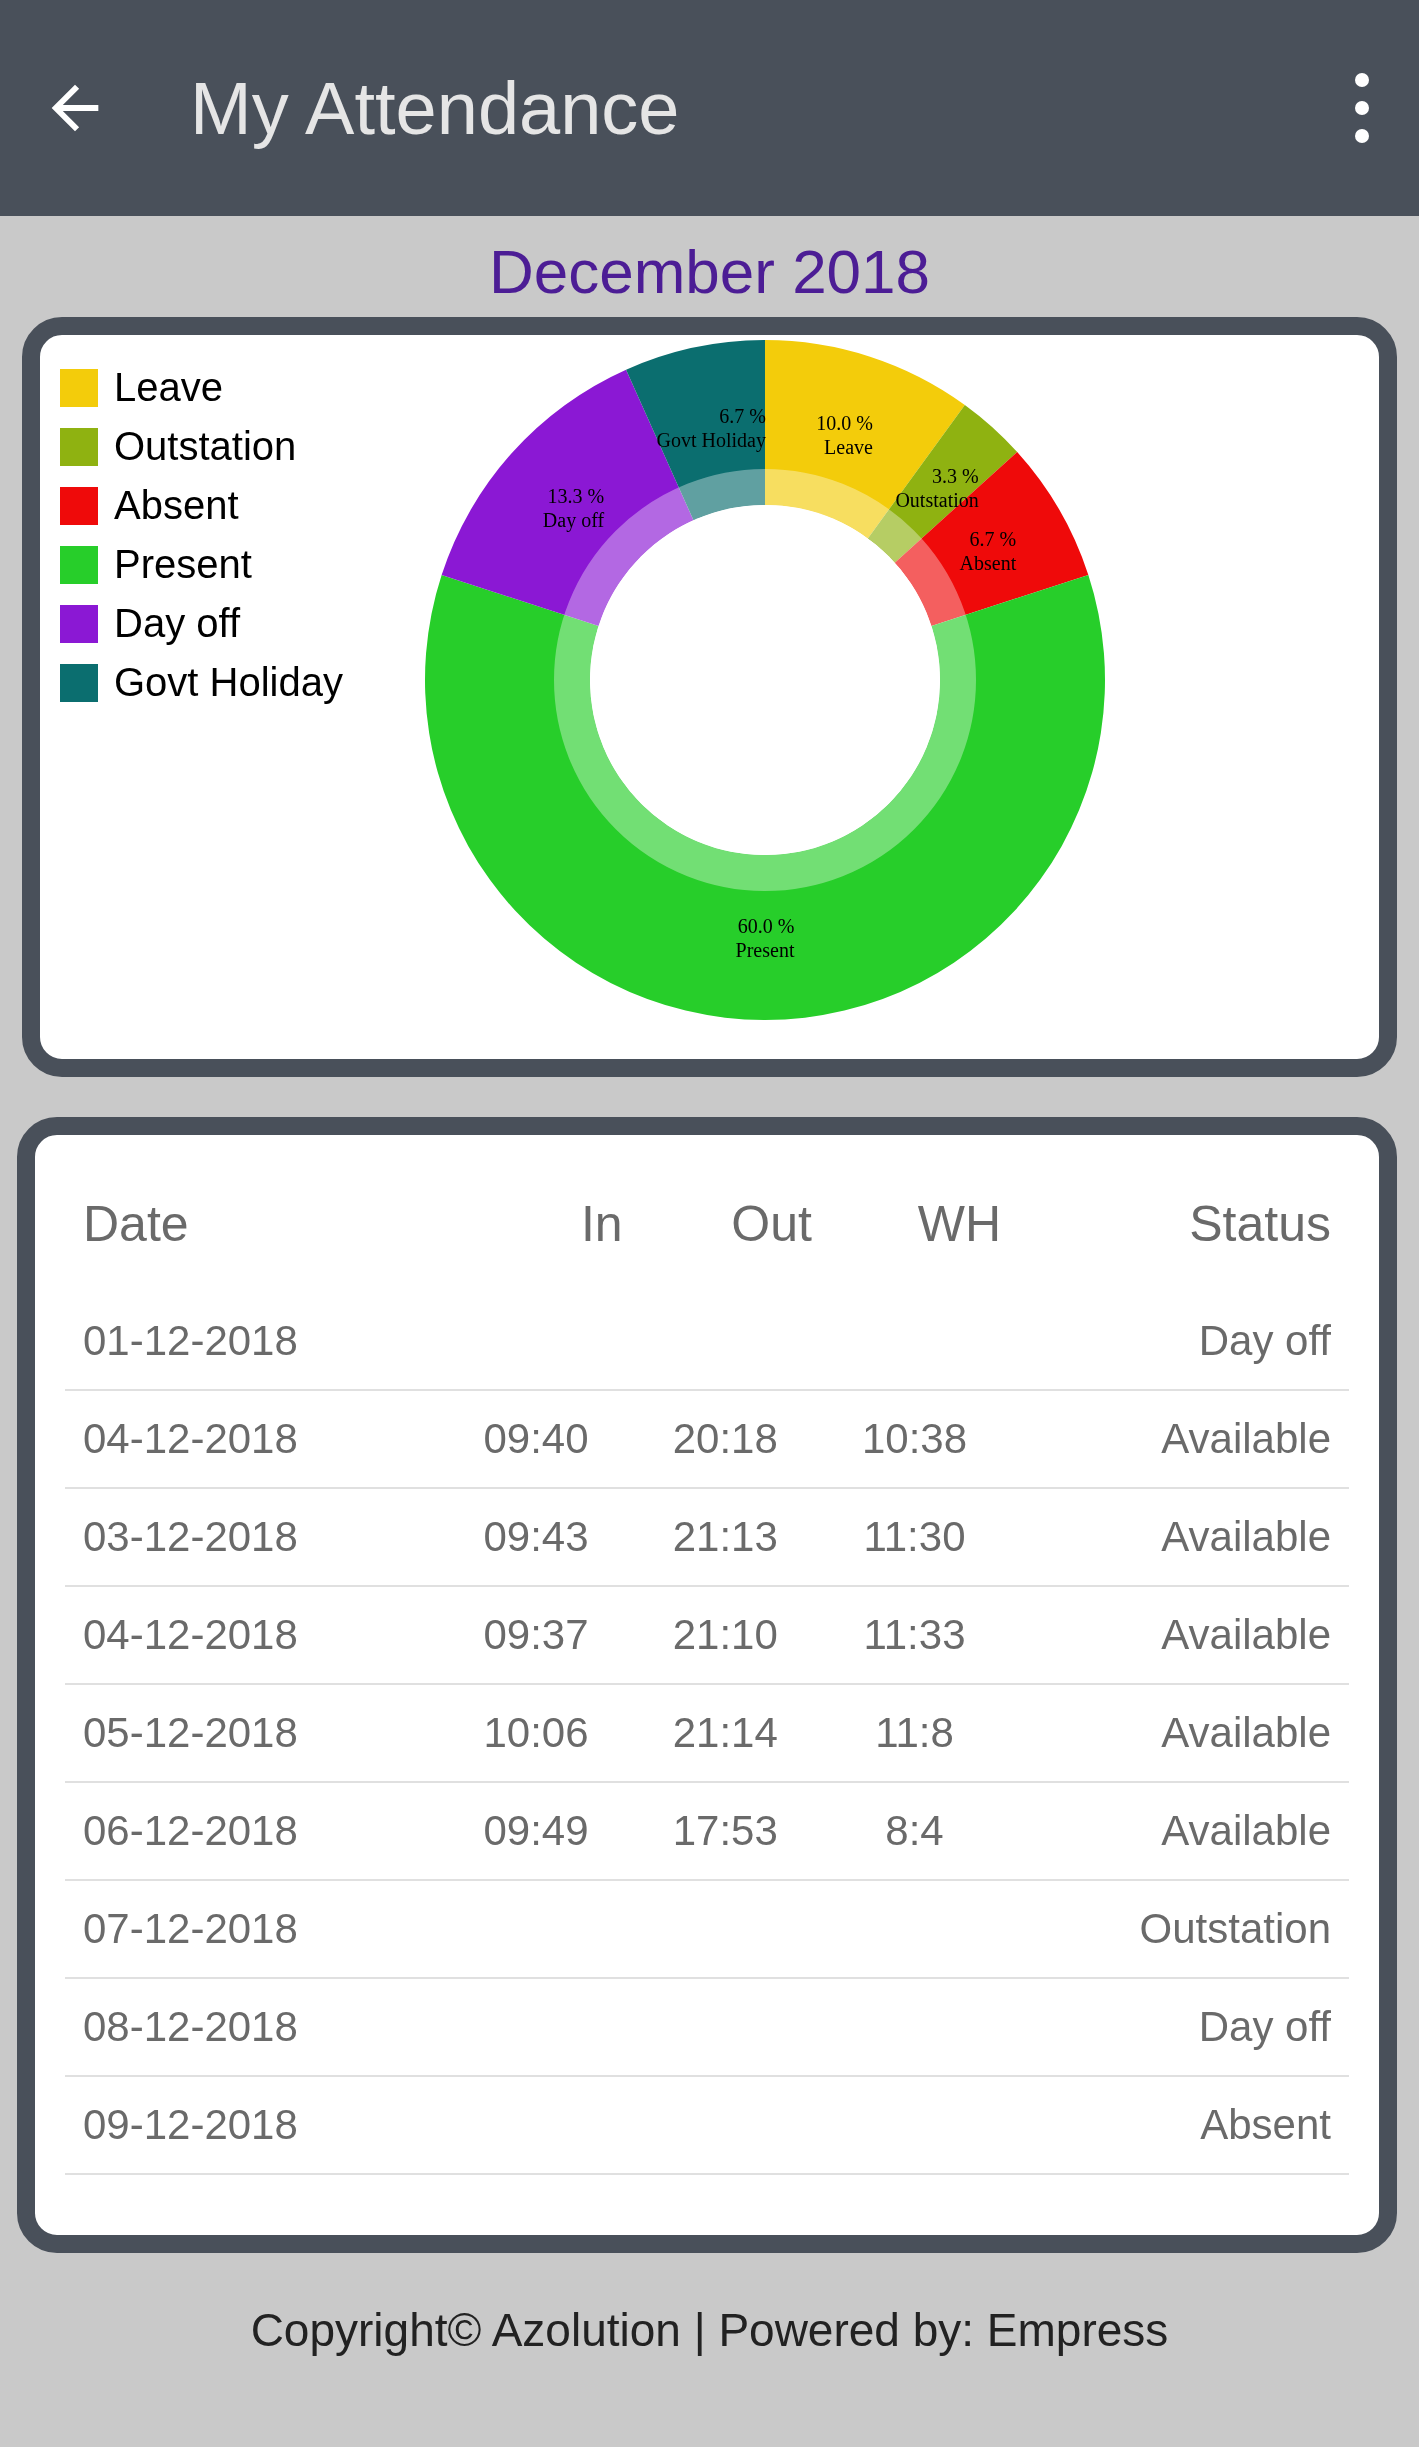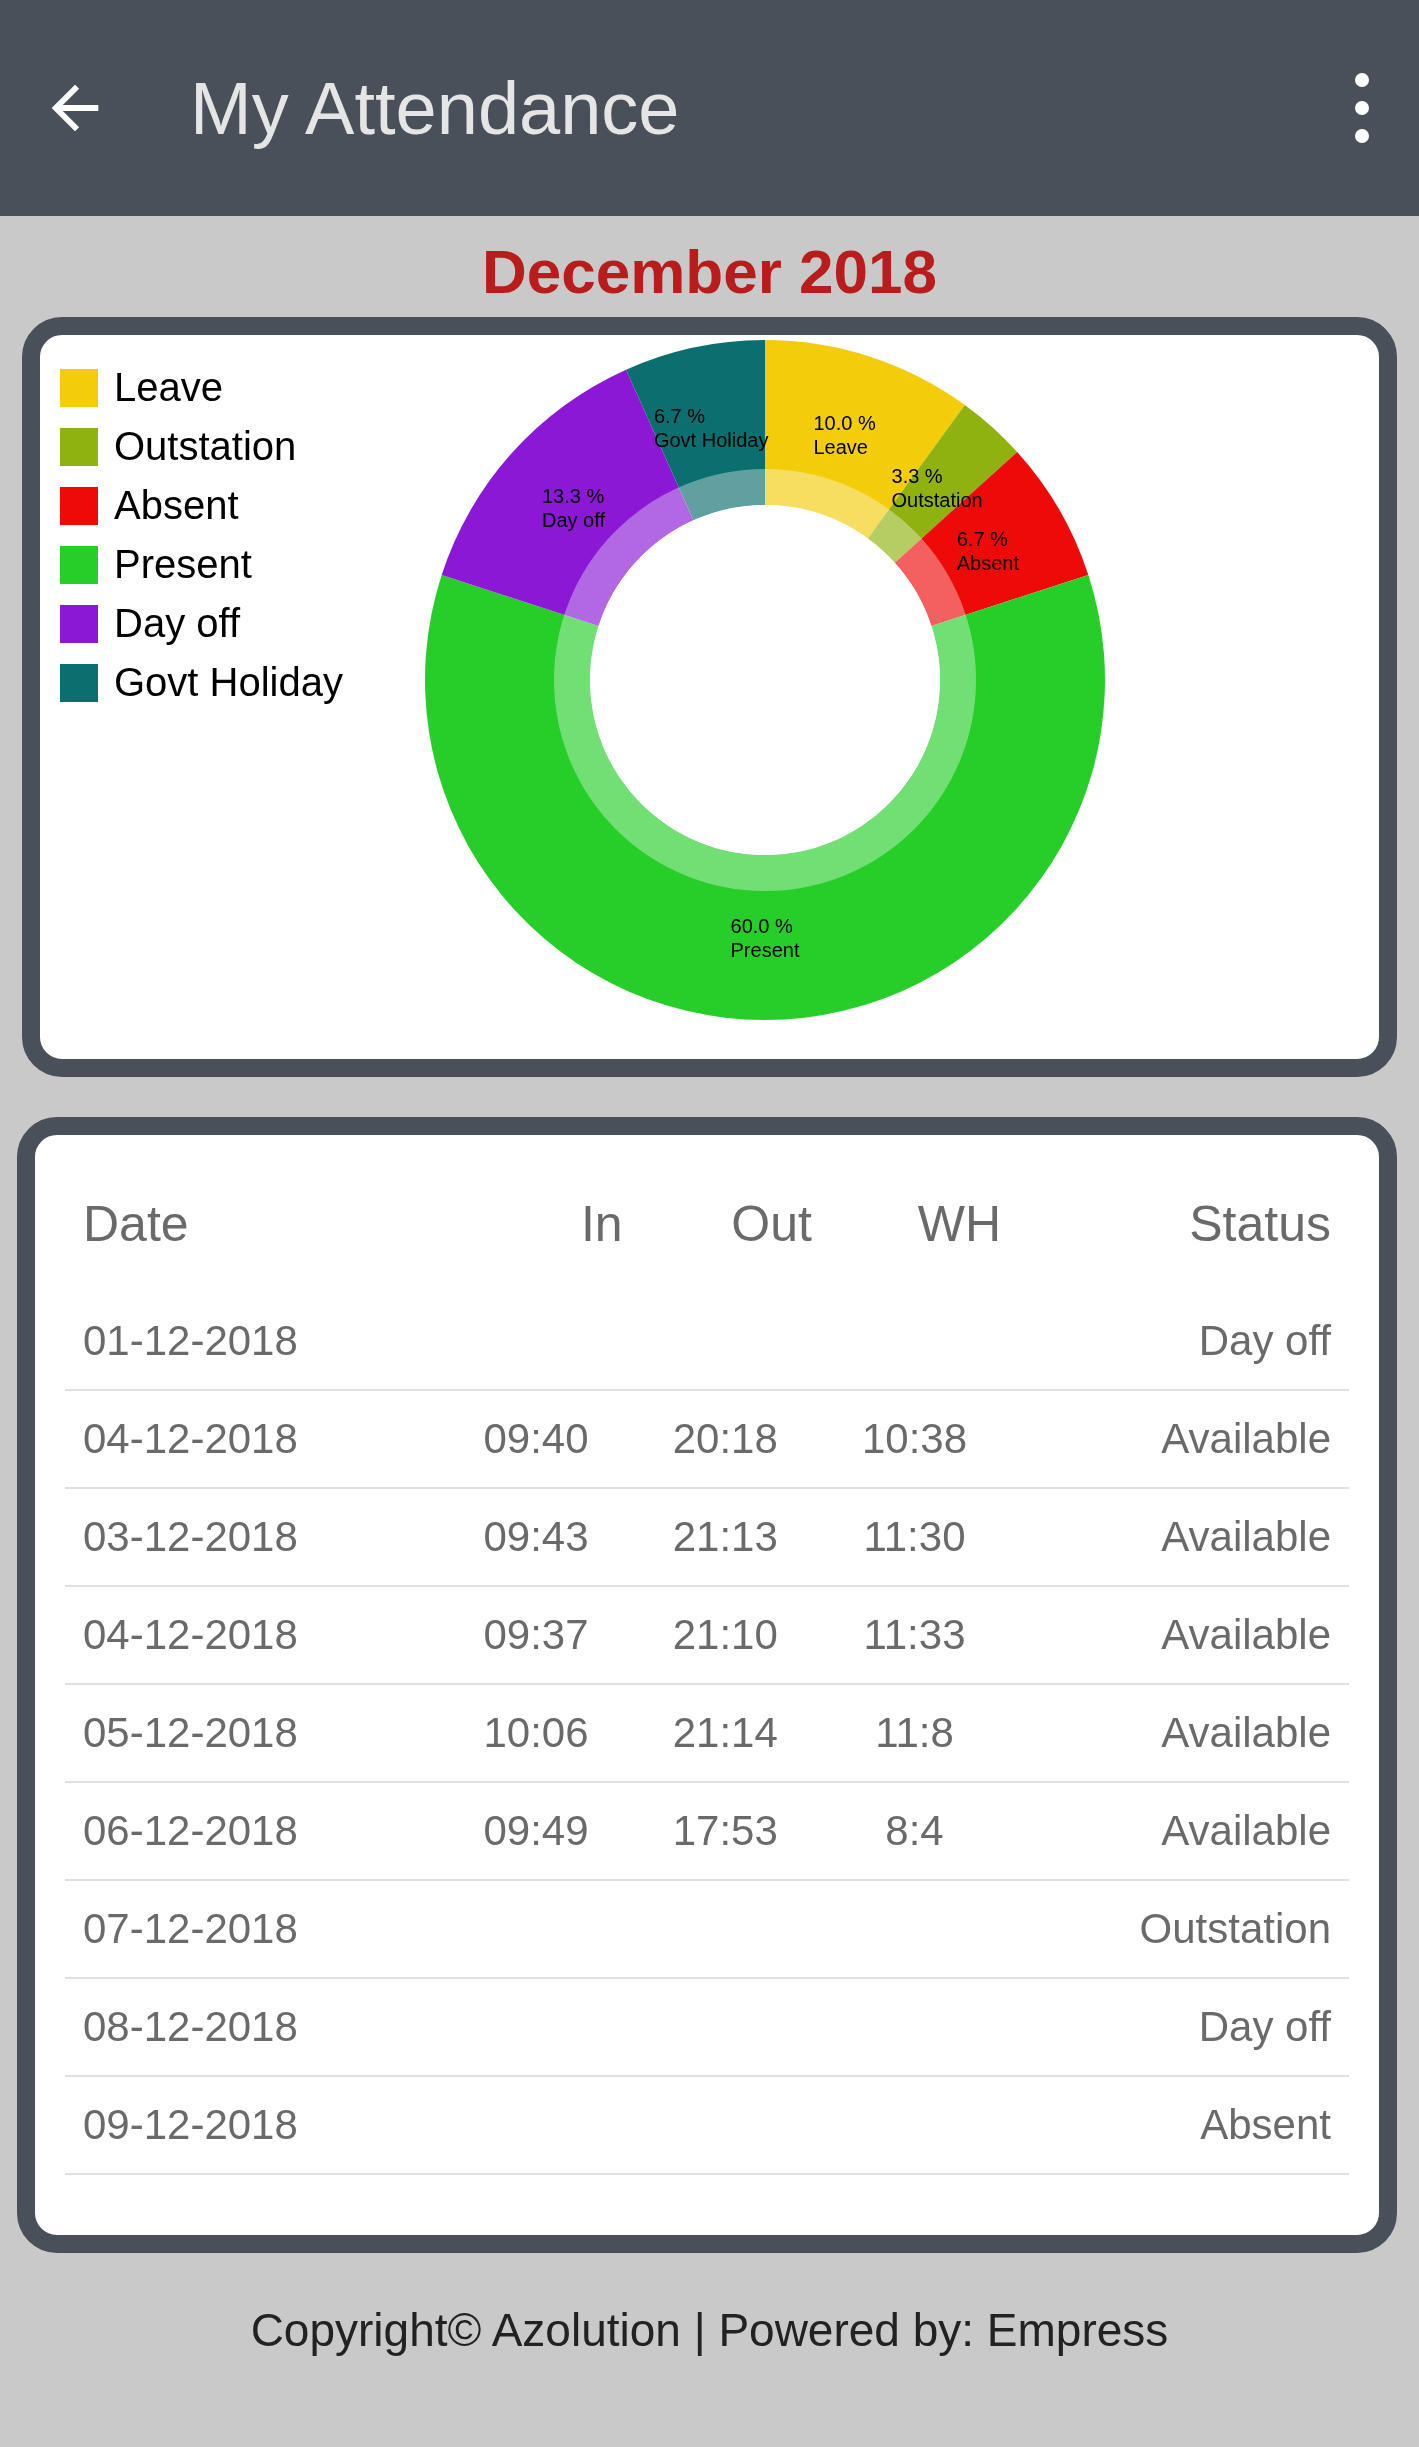--- a/index.html
+++ b/index.html
@@ -39,25 +39,25 @@
     transform: translateY(-50%);
     display: flex;
     flex-direction: column;
     gap: 14px;
     cursor: pointer;
   }
   .menu-dots span {
     width: 14px; height: 14px; background: #fff; border-radius: 50%;
   }
   .month-title {
-    color: #b91c1c;
+    color: #4c1d95;
     font-size: 62px;
     text-align: center;
     padding: 20px 0 10px;
-    font-weight: 700;
+    font-weight: 400;
   }
 
   .card {
     background: #fff;
     border: 18px solid #49505a;
     border-radius: 40px;
     margin: 0 22px 40px;
   }
   .chart-card {
     height: 760px;
@@ -118,23 +118,23 @@
 
   .footer {
     text-align: center;
     font-size: 46px;
     color: #222;
     padding-top: 10px;
   }
 
   .slice-label {
     position: absolute;
-    font-family: Liberation Sans, sans-serif;
+    font-family: Liberation Serif, serif;
     font-size: 20px;
-    text-align: left;
+    text-align: right;
     line-height: 1.2;
     transform: translate(-50%, -50%);
     pointer-events: none;
     white-space: nowrap;
   }
 </style>
 </head>
 <body>
 
 <div class="header">

